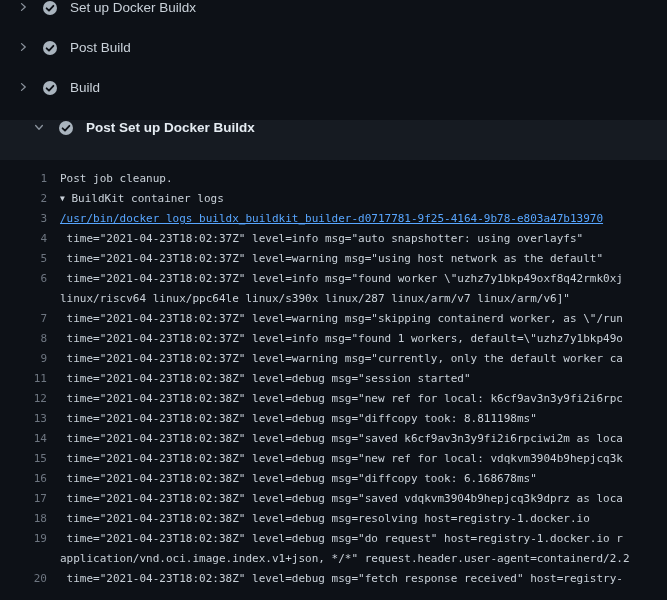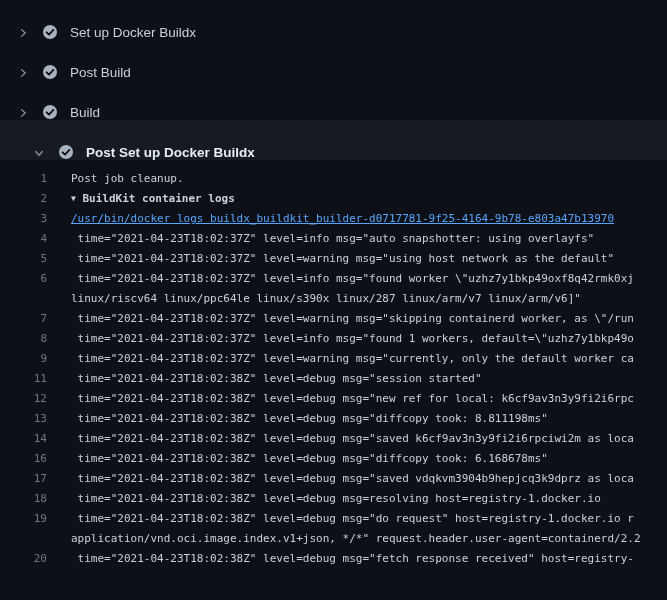--- a/index.html
+++ b/index.html
@@ -3,21 +3,21 @@
 <meta charset="utf-8">
 <style>
   * { box-sizing: border-box; margin: 0; padding: 0; }
   html, body {
     width: 667px; height: 600px; overflow: hidden;
     background: var(--background, #0d1117);
     font-family: "Liberation Sans", sans-serif;
   }
   .steps { width: 100%; }
   .step {
-    display: flex; align-items: flex-end;
+    display: flex; align-items: flex-start;
     height: 40px; padding: 0 16px; gap: 12px;
     cursor: pointer;
   }
   .step.expanded { background: var(--expanded-step-background, #161b22); padding-left: 32px; }
   .chev { width: 14px; height: 14px; display: flex; align-items: center; justify-content: center; flex: none; }
   .chev svg path { stroke: var(--chevron, #8b949e); }
   .check { width: 16px; height: 16px; display: flex; flex: none; }
   .check circle { fill: var(--icon-gray, #a9b4be); }
   .check path { stroke: var(--background, #0d1117); }
   .step-label { color: var(--step-label, #c9d1d9); font-size: 13.5px; }
@@ -27,27 +27,27 @@
     padding-top: 9px;
     font-family: "DejaVu Sans Mono", "Liberation Mono", monospace;
     font-size: 11px;
   }
   .log-row { display: flex; height: 20px; line-height: 20px; white-space: pre; }
   .line-num {
     width: 47px; flex: none; text-align: right;
     color: var(--line-number, #6e7681);
     cursor: pointer;
   }
-  .line-text { margin-left: 24px; color: var(--log-text, #c9d1d9); }
+  .line-text { margin-left: 13px; color: var(--log-text, #c9d1d9); }
   .log-row.command .line-text {
     color: var(--command-link, #58a6ff);
     text-decoration: underline;
     cursor: pointer;
   }
-  .log-row.group .line-text { cursor: pointer; font-weight: bold; }
+  .log-row.group .line-text { cursor: pointer; }
   .group-icon { font-size: 8px; display: inline-block; vertical-align: 1px; }
 </style>
 </head>
 <body>
 
 <div class="steps">
   <div class="step">
     <span class="chev">
       <svg width="12" height="12" viewBox="0 0 16 16">
           <path d="M6 3.5 L11 8 L6 12.5" fill="none" stroke-width="1.7" stroke-linecap="round" stroke-linejoin="round"></path>
@@ -114,20 +114,21 @@
       <div class="log-row log"><span class="line-num">5</span><span class="line-text"> time="2021-04-23T18:02:37Z" level=warning msg="using host network as the default"</span></div>
       <div class="log-row log"><span class="line-num">6</span><span class="line-text"> time="2021-04-23T18:02:37Z" level=info msg="found worker \"uzhz7y1bkp49oxf8q42rmk0xj</span></div>
       <div class="log-row continuation"><span class="line-num"></span><span class="line-text">linux/riscv64 linux/ppc64le linux/s390x linux/287 linux/arm/v7 linux/arm/v6]"</span></div>
       <div class="log-row log"><span class="line-num">7</span><span class="line-text"> time="2021-04-23T18:02:37Z" level=warning msg="skipping containerd worker, as \"/run</span></div>
       <div class="log-row log"><span class="line-num">8</span><span class="line-text"> time="2021-04-23T18:02:37Z" level=info msg="found 1 workers, default=\"uzhz7y1bkp49o</span></div>
       <div class="log-row log"><span class="line-num">9</span><span class="line-text"> time="2021-04-23T18:02:37Z" level=warning msg="currently, only the default worker ca</span></div>
       <div class="log-row log"><span class="line-num">11</span><span class="line-text"> time="2021-04-23T18:02:38Z" level=debug msg="session started"</span></div>
       <div class="log-row log"><span class="line-num">12</span><span class="line-text"> time="2021-04-23T18:02:38Z" level=debug msg="new ref for local: k6cf9av3n3y9fi2i6rpc</span></div>
       <div class="log-row log"><span class="line-num">13</span><span class="line-text"> time="2021-04-23T18:02:38Z" level=debug msg="diffcopy took: 8.811198ms"</span></div>
       <div class="log-row log"><span class="line-num">14</span><span class="line-text"> time="2021-04-23T18:02:38Z" level=debug msg="saved k6cf9av3n3y9fi2i6rpciwi2m as loca</span></div>
+      <div class="log-row log"><span class="line-num">15</span><span class="line-text"> time="2021-04-23T18:02:38Z" level=debug msg="new ref for local: vdqkvm3904b9hepjcq3k</span></div>
       <div class="log-row log"><span class="line-num">16</span><span class="line-text"> time="2021-04-23T18:02:38Z" level=debug msg="diffcopy took: 6.168678ms"</span></div>
       <div class="log-row log"><span class="line-num">17</span><span class="line-text"> time="2021-04-23T18:02:38Z" level=debug msg="saved vdqkvm3904b9hepjcq3k9dprz as loca</span></div>
       <div class="log-row log"><span class="line-num">18</span><span class="line-text"> time="2021-04-23T18:02:38Z" level=debug msg=resolving host=registry-1.docker.io</span></div>
       <div class="log-row log"><span class="line-num">19</span><span class="line-text"> time="2021-04-23T18:02:38Z" level=debug msg="do request" host=registry-1.docker.io r</span></div>
       <div class="log-row continuation"><span class="line-num"></span><span class="line-text">application/vnd.oci.image.index.v1+json, */*" request.header.user-agent=containerd/2.2</span></div>
       <div class="log-row log"><span class="line-num">20</span><span class="line-text"> time="2021-04-23T18:02:38Z" level=debug msg="fetch response received" host=registry-</span></div>
     </div>
 </div>
 
 </body></html>

